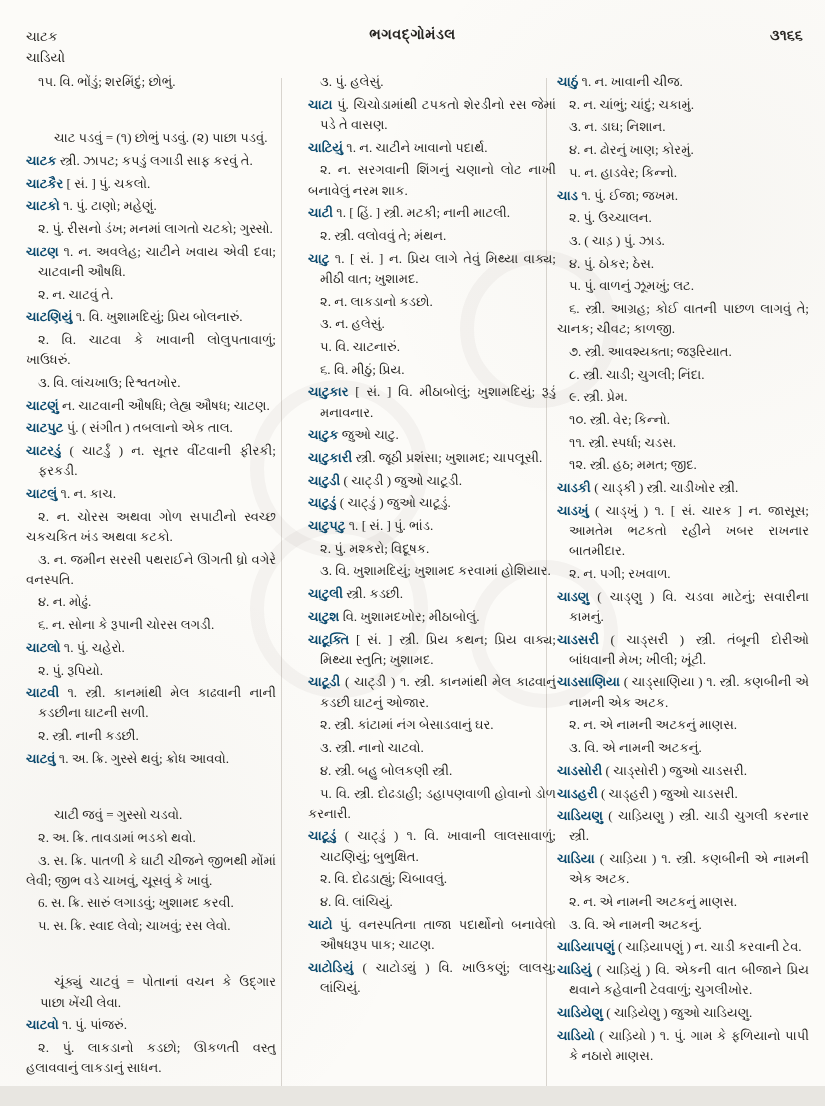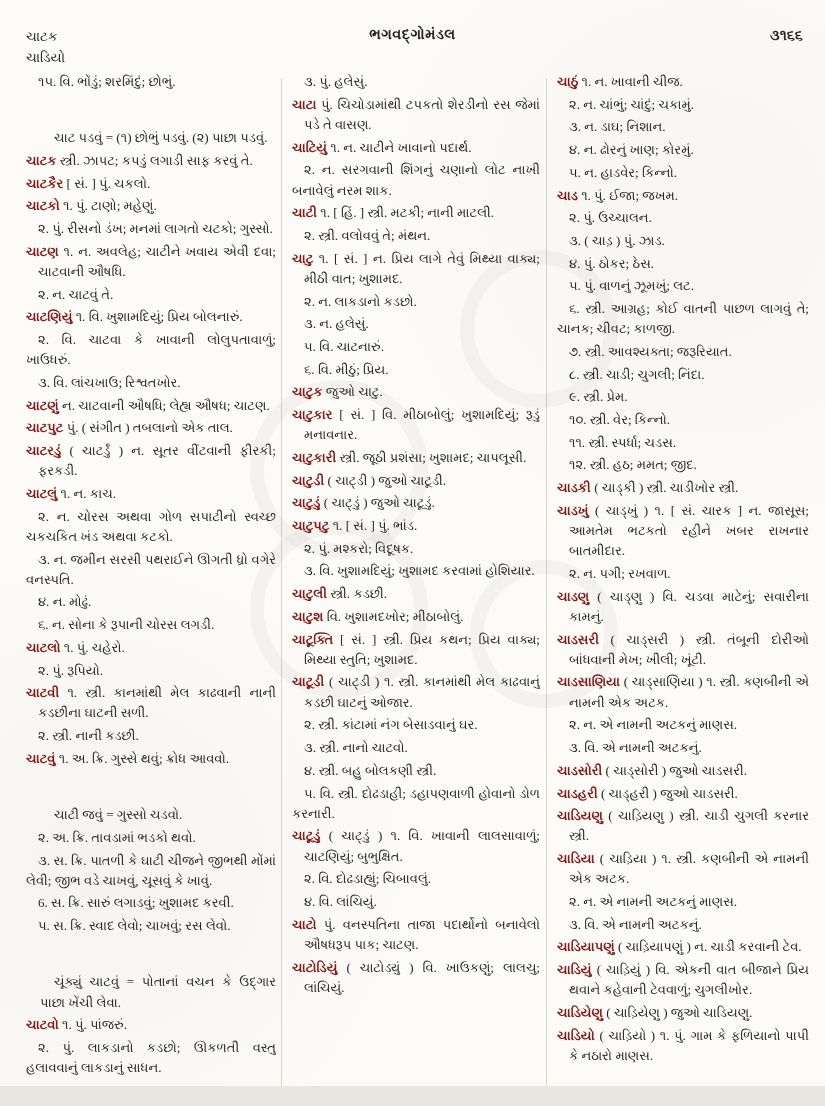--- a/index.html
+++ b/index.html
@@ -17,30 +17,30 @@
   .title{position:absolute;left:0;right:0;top:26px;text-align:center;font-size:14.5px;font-weight:bold;letter-spacing:.5px;}
   .pageno{position:absolute;right:22px;top:27px;font-size:14.5px;font-weight:bold;}
   
   .col{
     position:absolute;top:72px;height:1022px;
     font-size:13.1px;line-height:20.2px;
     text-align:justify;
     overflow:hidden;
   }
   .col1{left:26px;width:250px;}
-  .col2{left:292px;width:248px;}
+  .col2{left:308px;width:248px;}
   .col3{left:557px;width:252px;}
   .divider{position:absolute;top:78px;height:1010px;width:1px;background:#b9b4ab;opacity:.55;}
   .d1{left:281px;}
   .d2{left:546px;}
   .col p{margin:0 0 2.5px 0;}
   p.entry{padding-left:12px;text-indent:-12px;}
   p.sense{text-indent:12px;}
   p.idiom{padding-left:14px;text-indent:14px;margin-top:36px;}
-  .hw{font-weight:bold;color:#7f1d1d;}
+  .hw{font-weight:bold;color:#0c4a6e;}
   
   .wm{position:absolute;border:14px solid rgba(90,85,75,.05);border-radius:50%;pointer-events:none;}
   .wm1{width:150px;height:150px;left:250px;top:380px;}
   .wm2{width:150px;height:150px;left:250px;top:520px;}
   .wm3{width:120px;height:120px;left:470px;top:560px;}
   .wm4{width:130px;height:130px;left:460px;top:250px;}
   .noise{position:absolute;inset:0;pointer-events:none;
     background:
       radial-gradient(circle at 12% 80%, rgba(120,110,95,.05), transparent 28%),
       radial-gradient(circle at 85% 20%, rgba(120,110,95,.04), transparent 30%);
@@ -106,22 +106,22 @@
       <p class="entry"><span class="hw">ચાટા</span> પું. ચિચોડામાંથી ટપકતો શેરડીનો રસ જેમાં પડે તે વાસણ.</p>
       <p class="entry"><span class="hw">ચાટિયું</span> ૧. ન. ચાટીને ખાવાનો પદાર્થ.</p>
       <p class="sense">૨. ન. સરગવાની શિંગનું ચણાનો લોટ નાખી બનાવેલું નરમ શાક.</p>
       <p class="entry"><span class="hw">ચાટી</span> ૧. [ હિં. ] સ્ત્રી. મટકી; નાની માટલી.</p>
       <p class="sense">૨. સ્ત્રી. વલોવવું તે; મંથન.</p>
       <p class="entry"><span class="hw">ચાટુ</span> ૧. [ સં. ] ન. પ્રિય લાગે તેવું મિથ્યા વાક્ય; મીઠી વાત; ખુશામદ.</p>
       <p class="sense">૨. ન. લાકડાનો કડછો.</p>
       <p class="sense">૩. ન. હલેસું.</p>
       <p class="sense">૫. વિ. ચાટનારું.</p>
       <p class="sense">૬. વિ. મીઠું; પ્રિય.</p>
+      <p class="entry"><span class="hw">ચાટુકાર</span> [ સં. ] વિ. મીઠાબોલું; ખુશામદિયું; રૂડું મનાવનાર.</p>
       <p class="entry"><span class="hw">ચાટુક</span> જુઓ ચાટુ.</p>
-      <p class="entry"><span class="hw">ચાટુકાર</span> [ સં. ] વિ. મીઠાબોલું; ખુશામદિયું; રૂડું મનાવનાર.</p>
       <p class="entry"><span class="hw">ચાટુકારી</span> સ્ત્રી. જૂઠી પ્રશંસા; ખુશામદ; ચાપલૂસી.</p>
       <p class="entry"><span class="hw">ચાટુડી</span> ( ચાટ્ડી ) જુઓ ચાટૂડી.</p>
       <p class="entry"><span class="hw">ચાટુડું</span> ( ચાટ્ડું ) જુઓ ચાટૂડું.</p>
       <p class="entry"><span class="hw">ચાટુપટુ</span> ૧. [ સં. ] પું. ભાંડ.</p>
       <p class="sense">૨. પું. મશ્કરો; વિદૂષક.</p>
       <p class="sense">૩. વિ. ખુશામદિયું; ખુશામદ કરવામાં હોશિયાર.</p>
       <p class="entry"><span class="hw">ચાટુલી</span> સ્ત્રી. કડછી.</p>
       <p class="entry"><span class="hw">ચાટુશ</span> વિ. ખુશામદખોર; મીઠાબોલું.</p>
       <p class="entry"><span class="hw">ચાટૂક્તિ</span> [ સં. ] સ્ત્રી. પ્રિય કથન; પ્રિય વાક્ય; મિથ્યા સ્તુતિ; ખુશામદ.</p>
       <p class="entry"><span class="hw">ચાટૂડી</span> ( ચાટ્ડી ) ૧. સ્ત્રી. કાનમાંથી મેલ કાઢવાનું કડછી ઘાટનું ઓજાર.</p>

